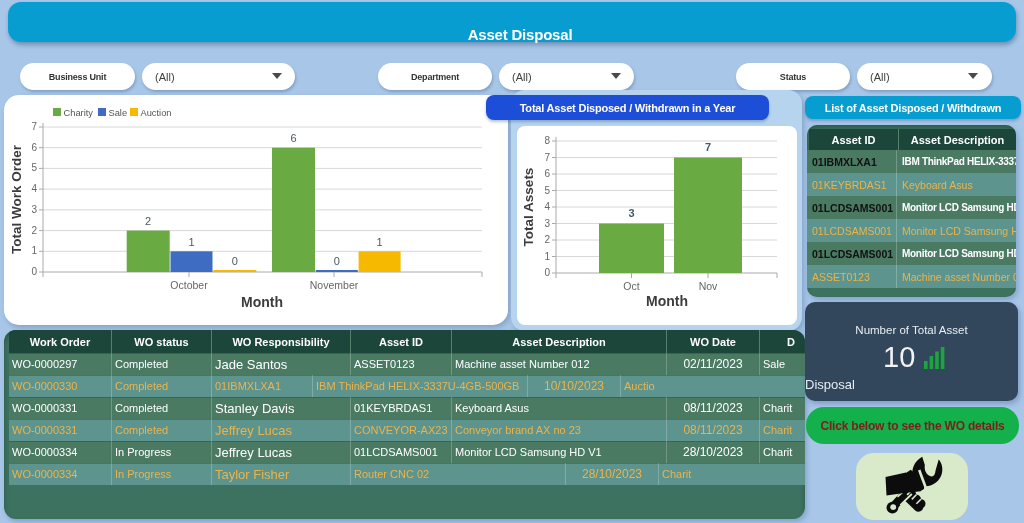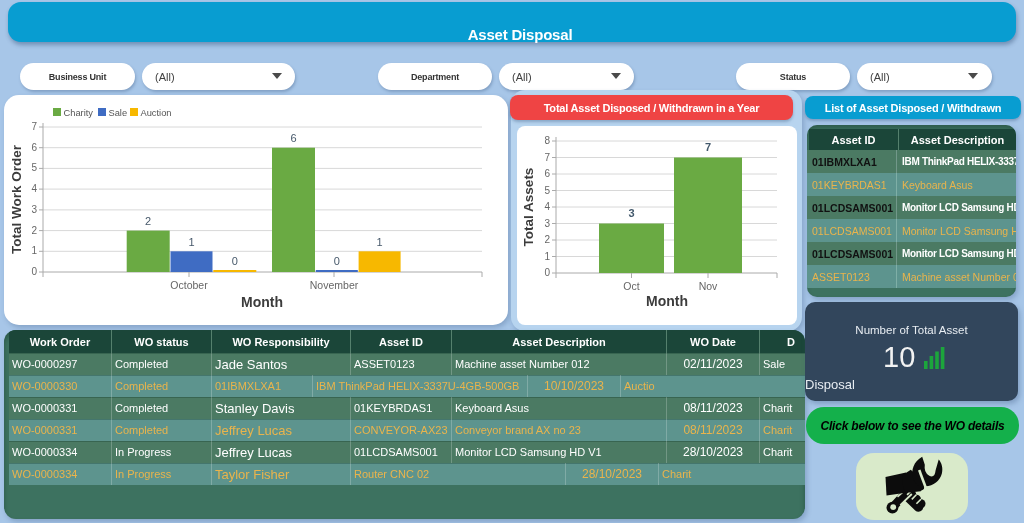--- a/index.html
+++ b/index.html
@@ -101,21 +101,21 @@
 
   <g font-size="10.5" fill="#666" text-anchor="middle">
     <text x="185" y="194">October</text>
     <text x="330" y="194">November</text>
   </g>
   <text x="258" y="212" font-size="14" font-weight="bold" fill="#3c3c3c" text-anchor="middle">Month</text>
   <text x="17" y="104.5" font-size="13.5" font-weight="bold" fill="#3c3c3c" text-anchor="middle" transform="rotate(-90 17 104.5)">Total Work Order</text>
 </svg>
 
 <div class="abs" style="left:511px;top:90px;width:291px;height:241px;background:#b7d4ef;border-radius:14px;box-shadow:2px 3px 5px rgba(60,90,130,.3);"></div>
-<div class="abs" style="left:510px;top:95px;width:283px;height:25px;background:#ef4444;border-radius:8px;box-shadow:0 2px 3px rgba(50,80,120,.35);display:flex;align-items:center;justify-content:center;font-size:11px;font-weight:bold;color:#fff;letter-spacing:-0.2px;">Total Asset Disposed / Withdrawn in a Year</div>
+<div class="abs" style="left:486px;top:95px;width:283px;height:25px;background:#1d4ed8;border-radius:8px;box-shadow:0 2px 3px rgba(50,80,120,.35);display:flex;align-items:center;justify-content:center;font-size:11px;font-weight:bold;color:#fff;letter-spacing:-0.2px;">Total Asset Disposed / Withdrawn in a Year</div>
 <div class="abs" style="left:517px;top:126px;width:280px;height:199px;background:#fff;border-radius:8px;"></div>
 <svg class="abs" style="left:517px;top:126px;" width="280" height="199" viewBox="0 0 280 199">
 
   <g stroke="#d8d8d8" stroke-width="1">
     <line x1="39" y1="15" x2="260" y2="15"></line>
     <line x1="39" y1="31.5" x2="260" y2="31.5"></line>
     <line x1="39" y1="48" x2="260" y2="48"></line>
     <line x1="39" y1="64.5" x2="260" y2="64.5"></line>
     <line x1="39" y1="81" x2="260" y2="81"></line>
     <line x1="39" y1="97.5" x2="260" y2="97.5"></line>
@@ -264,21 +264,21 @@
   <div style="position:absolute;left:78px;top:39px;font-size:29px;color:#f2f2f2;">10</div>
   <svg style="position:absolute;left:119px;top:45px;" width="21" height="22" viewBox="0 0 21 22">
     <rect x="0" y="14" width="3.6" height="8" fill="#1ca53c"></rect>
     <rect x="5.6" y="9" width="3.6" height="13" fill="#1ca53c"></rect>
     <rect x="11.2" y="4.5" width="3.6" height="17.5" fill="#1ca53c"></rect>
     <rect x="16.8" y="0" width="3.6" height="22" fill="#1ca53c"></rect>
   </svg>
   <div style="position:absolute;left:0;right:0;top:75px;text-align:left;font-size:13px;color:#e8edf2;">Disposal</div>
 </div>
 
-<div class="abs" style="left:806px;top:407px;width:213px;height:37px;background:#14b04b;border-radius:18px;display:flex;align-items:center;justify-content:center;font-size:12px;font-weight:bold;font-style:italic;color:#000000;letter-spacing:-0.2px;white-space:nowrap;">Click below to see the WO details</div>
+<div class="abs" style="left:806px;top:407px;width:213px;height:37px;background:#14b04b;border-radius:18px;display:flex;align-items:center;justify-content:center;font-size:12px;font-weight:bold;color:#7f1d1d;letter-spacing:-0.2px;white-space:nowrap;">Click below to see the WO details</div>
 
 <div class="abs" style="left:856px;top:453px;width:112px;height:67px;background:#d9eaca;border-radius:18px;"></div>
 <svg class="abs" style="left:865px;top:452px;" width="90" height="70" viewBox="0 0 90 70">
 
   <line x1="45" y1="36.5" x2="27.8" y2="55.2" stroke="#0c0c0c" stroke-width="8.5" stroke-linecap="round"></line>
 
   <line x1="40.5" y1="42.5" x2="53.5" y2="55" stroke="#0c0c0c" stroke-width="9.5" stroke-linecap="round"></line>
   <g fill="#0c0c0c">
     <circle cx="42.0" cy="38.3" r="4.6"></circle>
     <circle cx="46.7" cy="42.8" r="4.6"></circle>

